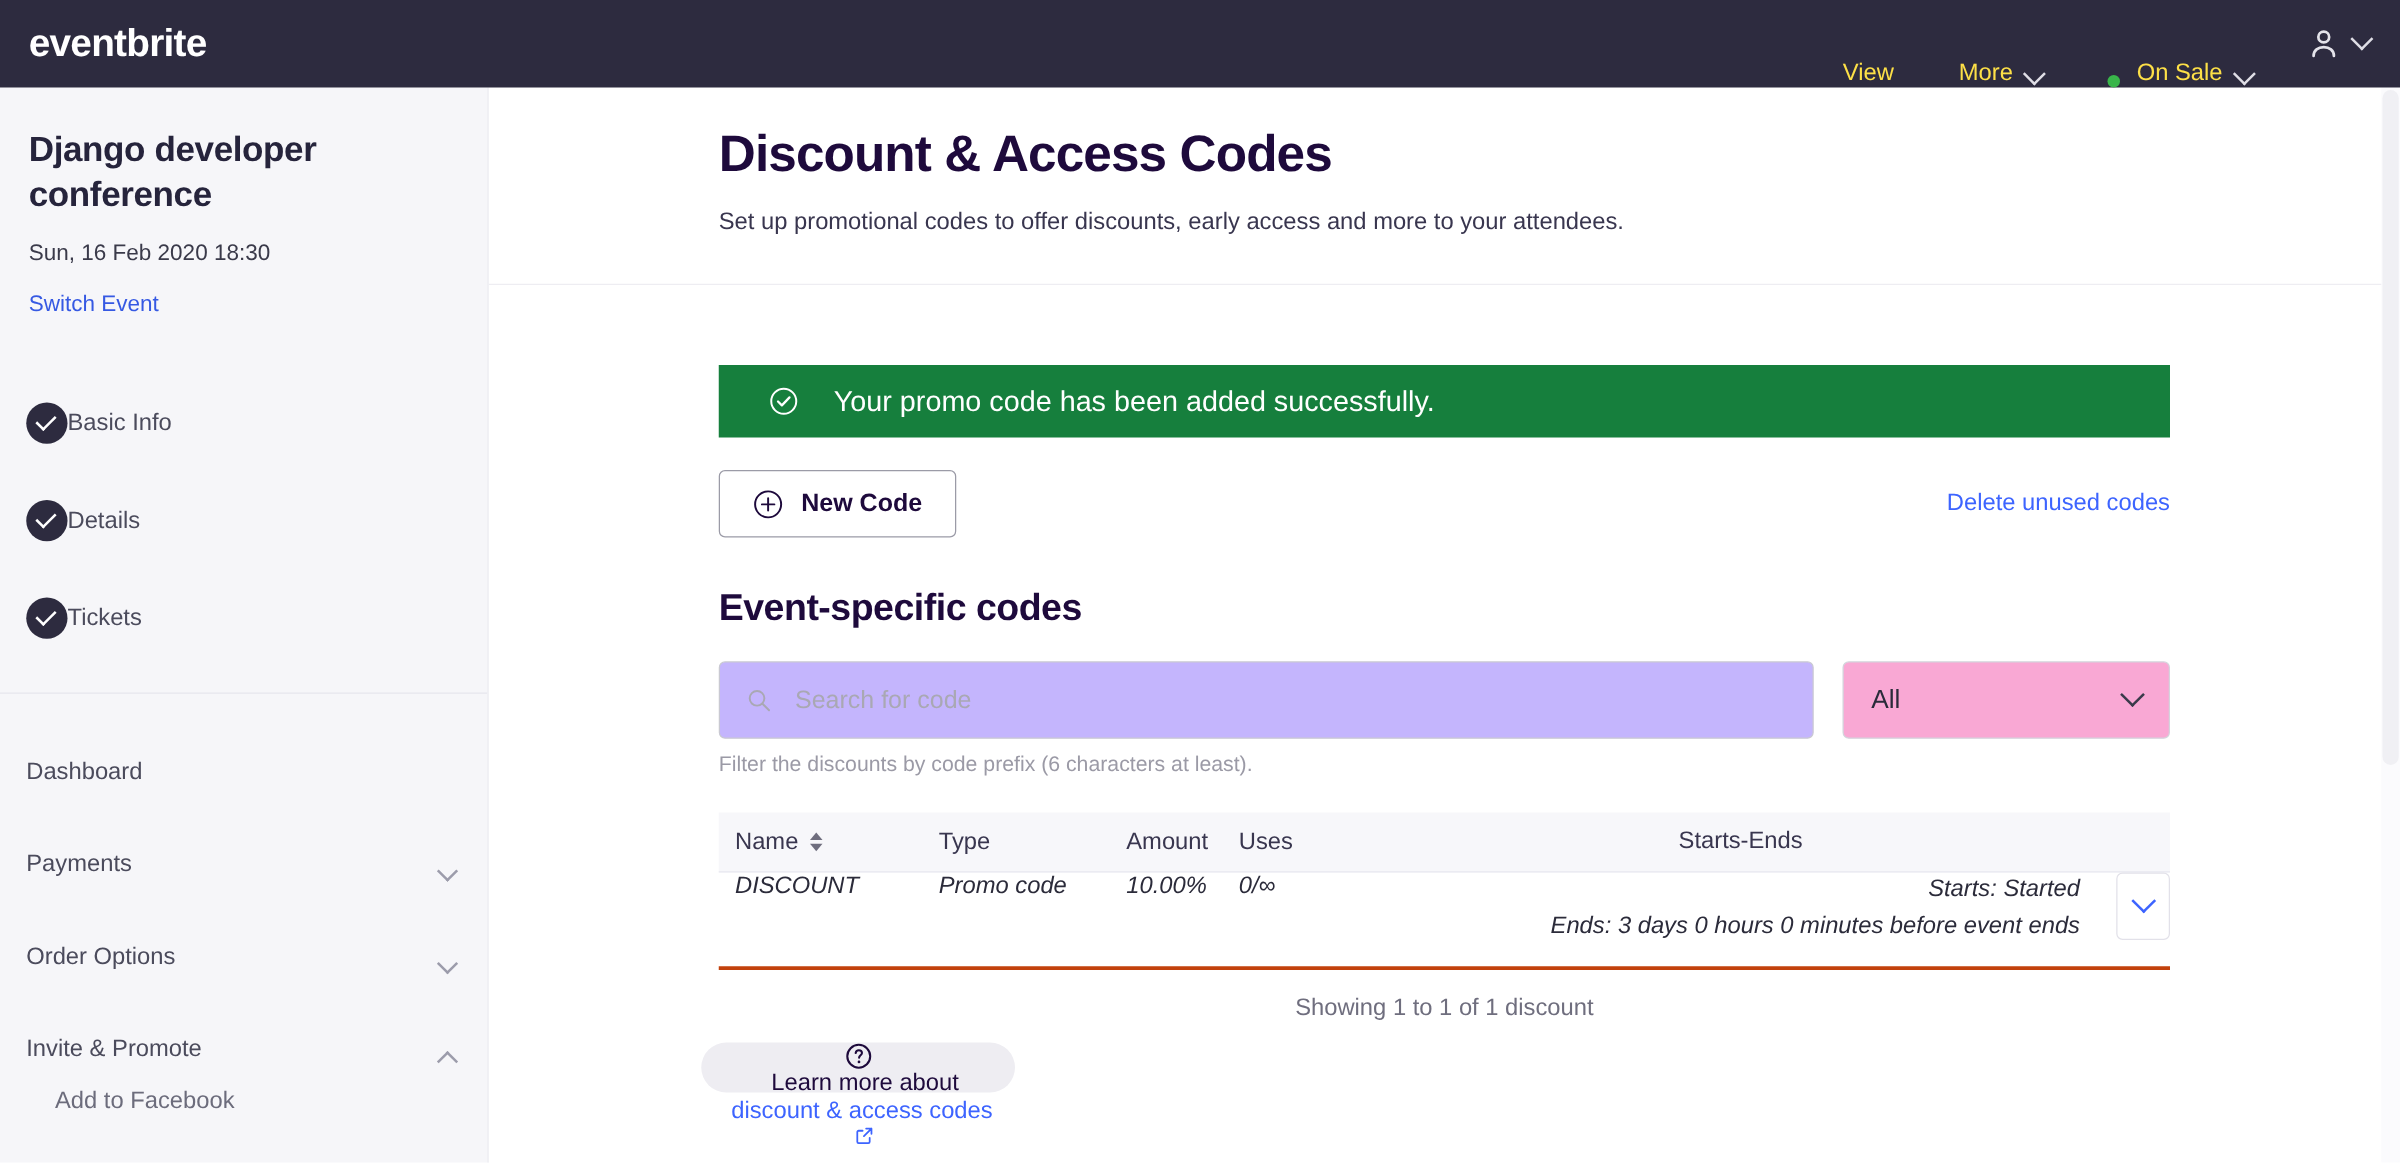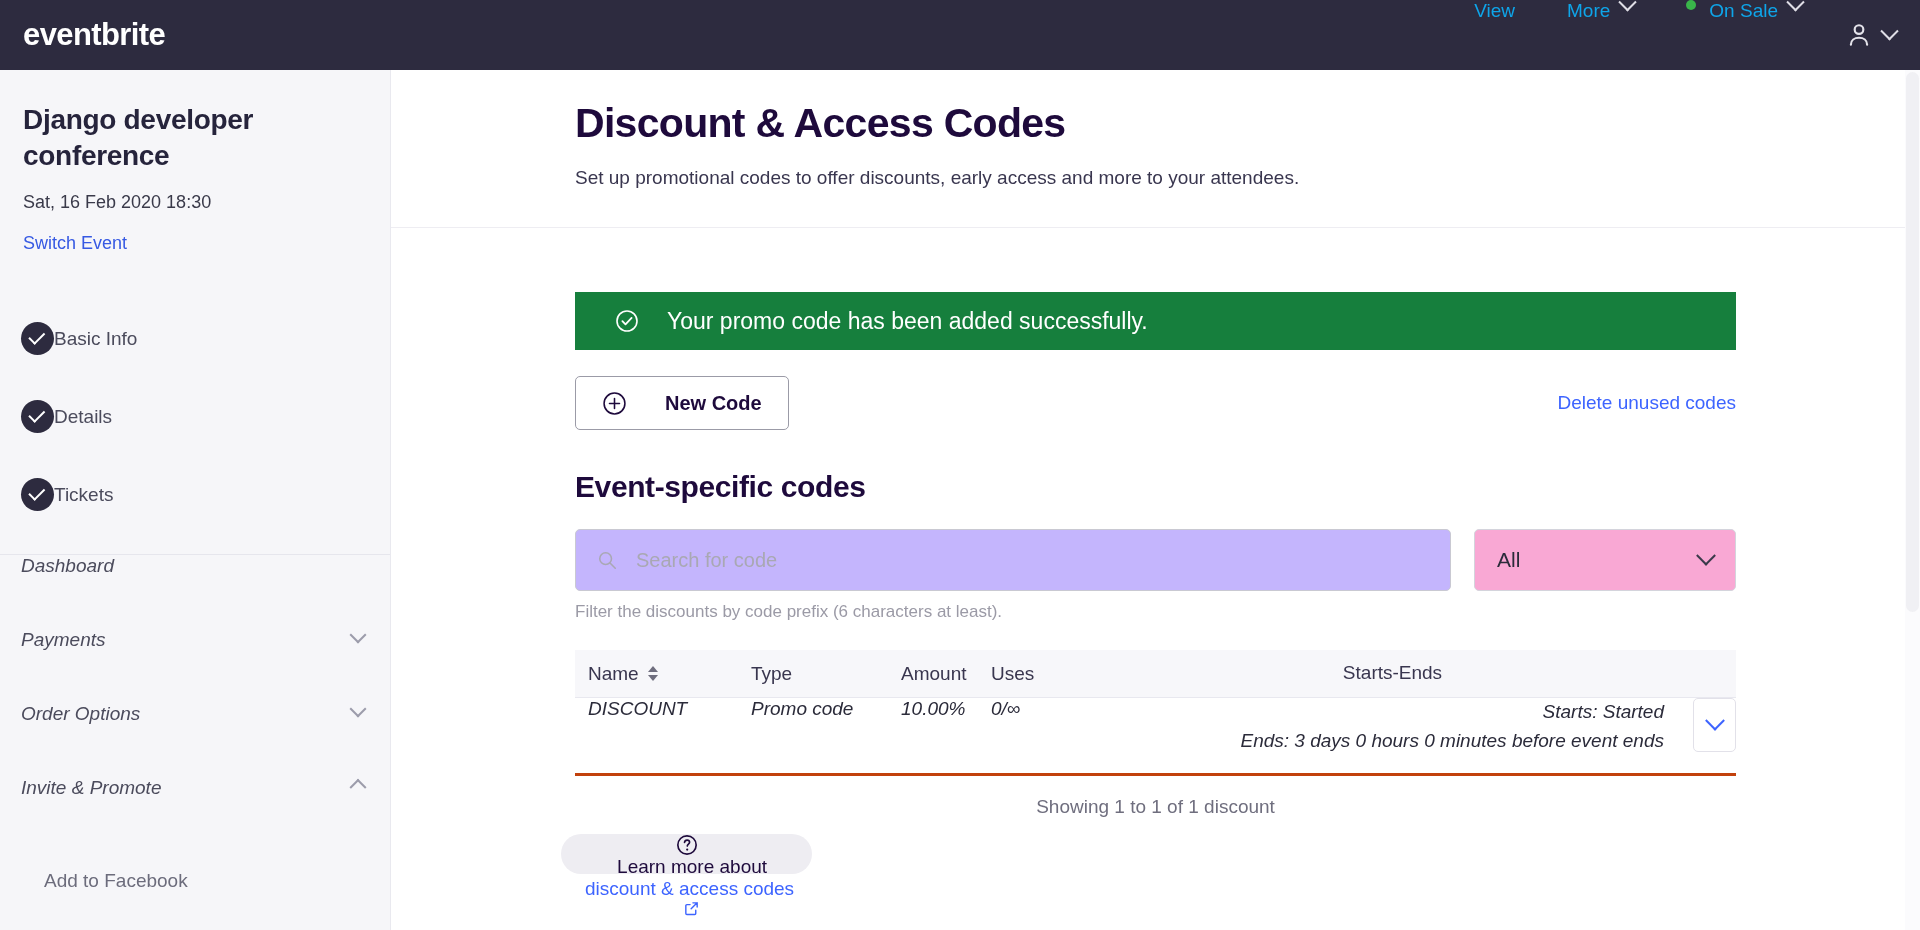--- a/index.html
+++ b/index.html
@@ -25,22 +25,22 @@
     font-size: 31px;
     font-weight: 700;
     letter-spacing: -0.6px;
   }
   .topnav {
     margin-left: auto;
     display: flex; align-items: center;
     height: 100%;
   }
   .topnav-item {
-    display: flex; align-items: flex-start;
-    color: #0ea5e9;
+    display: flex; align-items: flex-end;
+    color: #fde047;
     font-size: 19px;
     padding: 0 26px;
     height: 100%;
     cursor: pointer;
     white-space: nowrap;
   }
   .dot-green {
     width: 10px; height: 10px; border-radius: 50%;
     background: #39b54a; margin-right: 13px;
     flex: none;
@@ -104,24 +104,23 @@
     transform: rotate(-45deg) translate(1px,-2px);
   }
   .step-label {
     font-size: 19px; color: #4b4b5c;
   }
   .side-divider {
     height: 1px; background: #e6e6ed;
     margin: 20px 0 0 0;
   }
   .nav-item {
-    display: flex; align-items: flex-start;
+    display: flex; align-items: flex-end;
     height: 74px; padding: 0 26px 0 21px;
     cursor: pointer;
-    font-style: italic;
   }
   .nav-label {
     font-size: 19px; color: #4b4b5c;
   }
   .nav-chev {
     margin-left: auto;
     width: 12px; height: 12px;
     border-right: 2.2px solid #9c9cab;
     border-bottom: 2.2px solid #9c9cab;
     transform: rotate(45deg);
@@ -174,21 +173,20 @@
     margin-top: 26px;
     display: flex; align-items: center;
   }
   .btn-newcode {
     display: flex; align-items: center;
     height: 54px; padding: 0 26px;
     background: #fff;
     border: 1px solid #9b9ba7;
     border-radius: 5px;
     cursor: pointer;
-    gap: 24px;
   }
   .plus-ic { width: 25px; height: 25px; flex: none; }
   .btn-newcode-label {
     margin-left: 14px;
     font-size: 20px; font-weight: 700; color: #1e0a3c;
   }
   .del-link {
     margin-left: auto;
     font-size: 19px; color: #3d64ff;
     cursor: pointer; text-decoration: none;
@@ -360,21 +358,21 @@
         <path d="M4.5 21c0-4.2 3.4-6.5 7.5-6.5s7.5 2.3 7.5 6.5" fill="none" stroke="#e4e3ea" stroke-width="2" stroke-linecap="round"></path>
       </svg>
       <span class="chev"></span>
     </div>
 
   </div>
 </div>
 
 <div class="sidebar">
   <div class="ev-title">Django developer conference</div>
-  <div class="ev-date">Sat, 16 Feb 2020 18:30</div>
+  <div class="ev-date">Sun, 16 Feb 2020 18:30</div>
   <a class="switch-event">Switch Event</a>
 
   <div class="steps">
     <div class="step">
       <span class="step-circle">
           <span class="step-check"></span>
         </span>
       <span class="step-label">Basic Info</span>
     </div>
     <div class="step">

